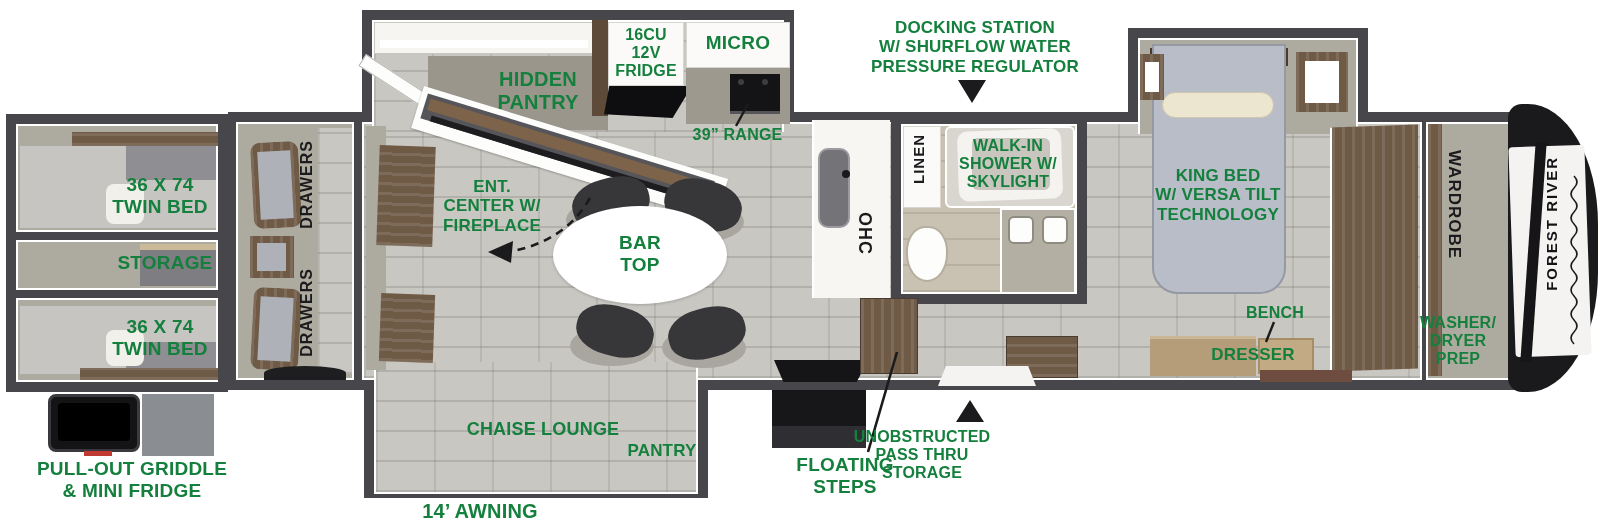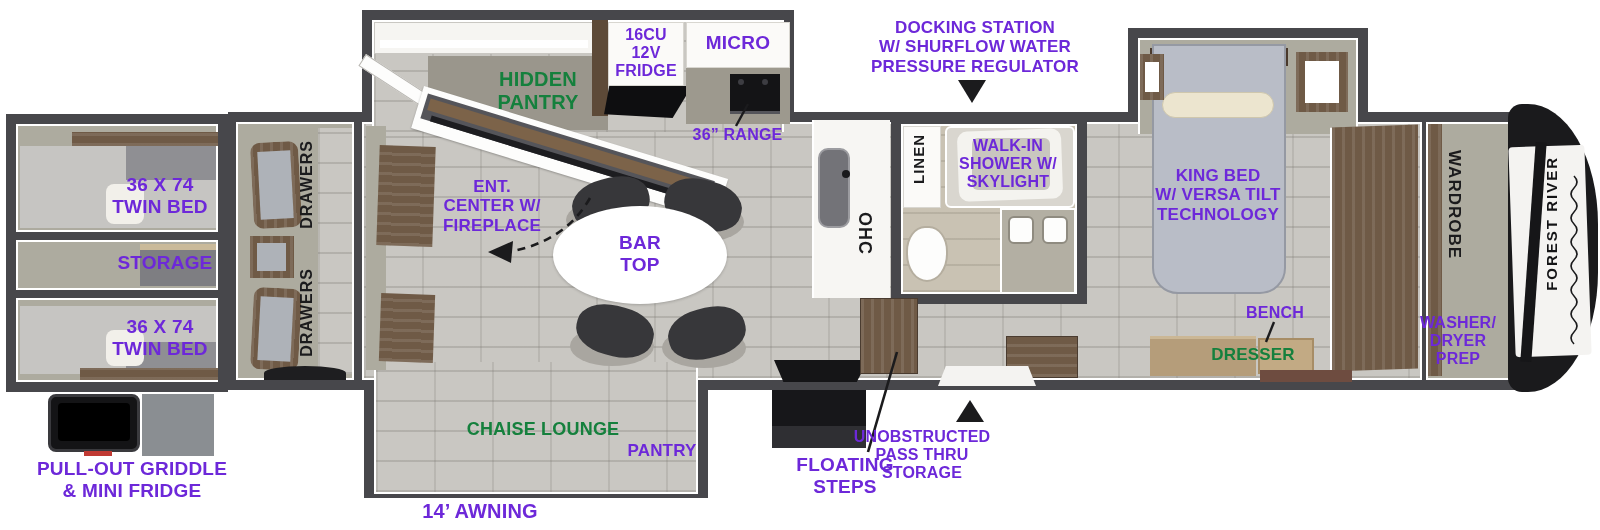--- a/index.html
+++ b/index.html
@@ -13,21 +13,21 @@
      repeating-linear-gradient(90deg, rgba(120,117,110,.20) 0 2px, transparent 2px 58px),
      repeating-linear-gradient(0deg, rgba(120,117,110,.28) 0 2px, transparent 2px 30px);}
   .bathfloor{background-color:#c9c2b3;background-image:
      repeating-linear-gradient(0deg, rgba(120,115,100,.22) 0 2px, transparent 2px 26px);}
   .wood{background-color:#6f5a46;background-image:
      repeating-linear-gradient(90deg, rgba(255,255,255,.10) 0 3px, transparent 3px 10px);}
   .woodh{background-color:#6f5a46;background-image:
      repeating-linear-gradient(0deg, rgba(255,255,255,.10) 0 3px, transparent 3px 10px);}
   .tan{background:#b59d7a;}
   .white-box{background:#fbfaf8;border:1px solid #d8d6d0;}
-  .lbl{position:absolute;font-weight:bold;color:#6d28d9;text-align:center;
+  .lbl{position:absolute;font-weight:bold;color:#15803d;text-align:center;
        white-space:pre-line;line-height:1.14;letter-spacing:.2px;}
   .lbl.white{color:#15803d;}
   .vlbl{position:absolute;font-weight:bold;color:#1b1b1d;writing-mode:vertical-rl;
         letter-spacing:1px;white-space:pre-line;}
   .vlbl.up{transform:rotate(180deg);}
   svg.overlay{position:absolute;left:0;top:0;pointer-events:none;}
 </style>
 </head>
 <body>
 
@@ -169,21 +169,21 @@
 TWIN BED</div>
   <div class="vlbl up" style="left:298px;top:140px;font-size:16px;">DRAWERS</div>
   <div class="vlbl up" style="left:298px;top:268px;font-size:16px;">DRAWERS</div>
 
   <div class="lbl white" style="left:448px;top:68px;width:180px;font-size:20px;">HIDDEN
 PANTRY</div>
   <div class="lbl" style="left:608px;top:26px;width:76px;font-size:16px;">16CU
 12V
 FRIDGE</div>
   <div class="lbl" style="left:686px;top:32px;width:104px;font-size:19px;">MICRO</div>
-  <div class="lbl" style="left:655px;top:126px;width:165px;font-size:16px;">36” RANGE</div>
+  <div class="lbl" style="left:655px;top:126px;width:165px;font-size:16px;">39” RANGE</div>
 
   <div class="lbl" style="left:590px;top:232px;width:100px;font-size:19px;">BAR
 TOP</div>
   <div class="lbl" style="left:402px;top:177px;width:180px;font-size:17px;">ENT.
 CENTER W/
 FIREPLACE</div>
   <div class="vlbl" style="left:854px;top:212px;font-size:18px;">OHC</div>
   <div class="lbl white" style="left:453px;top:419px;width:180px;font-size:18px;">CHAISE LOUNGE</div>
   <div class="lbl" style="left:626px;top:441px;width:72px;font-size:17px;">PANTRY</div>
 

